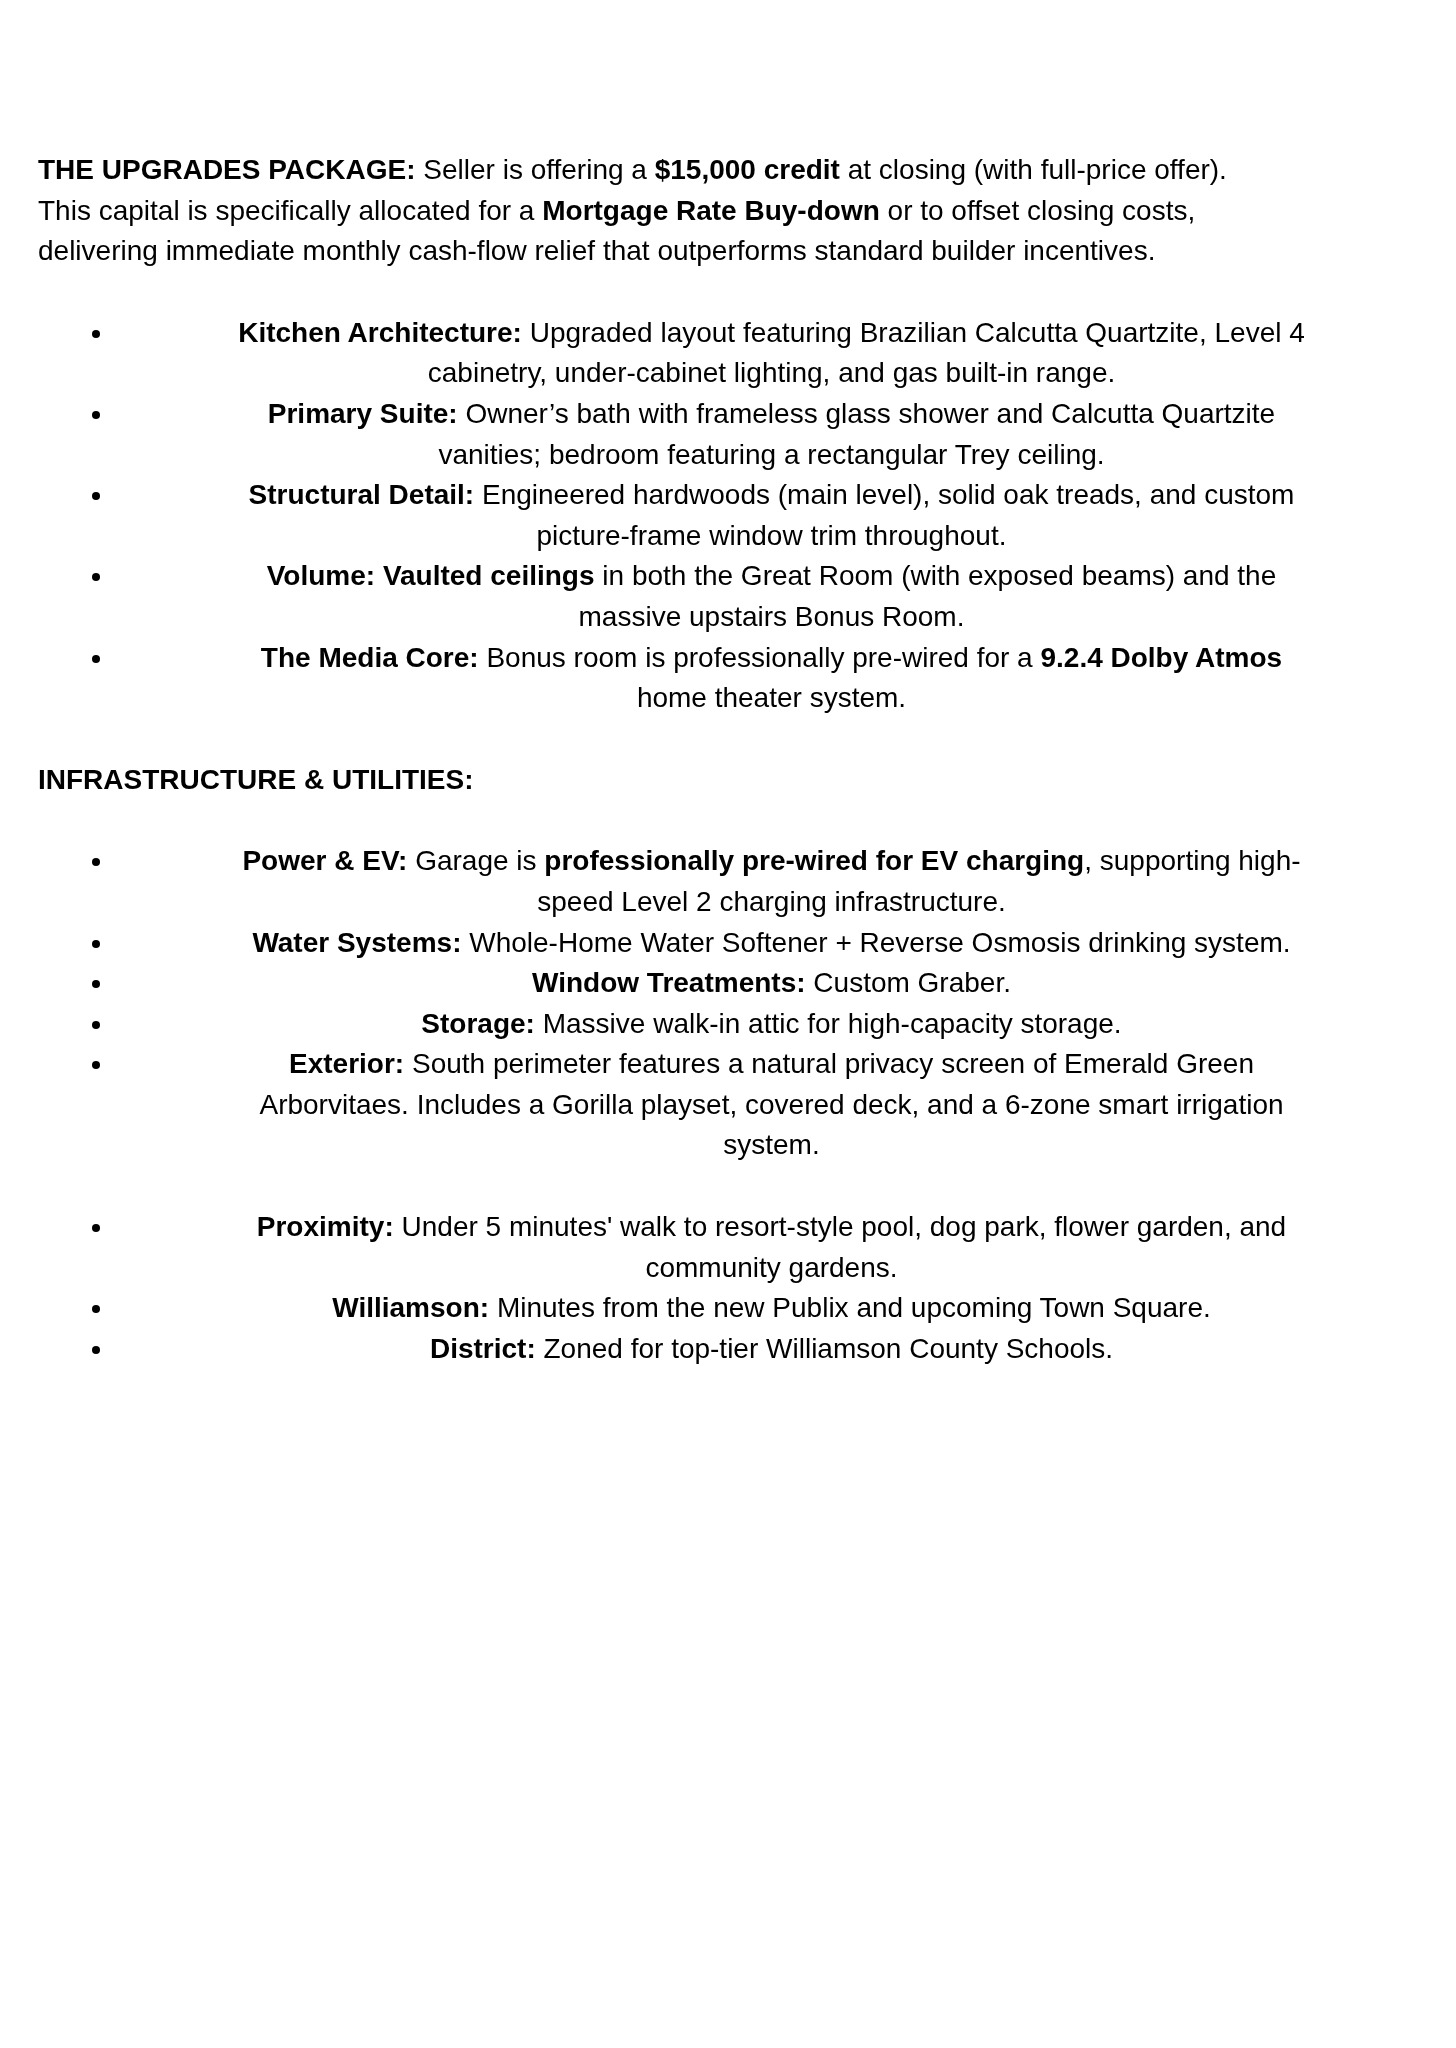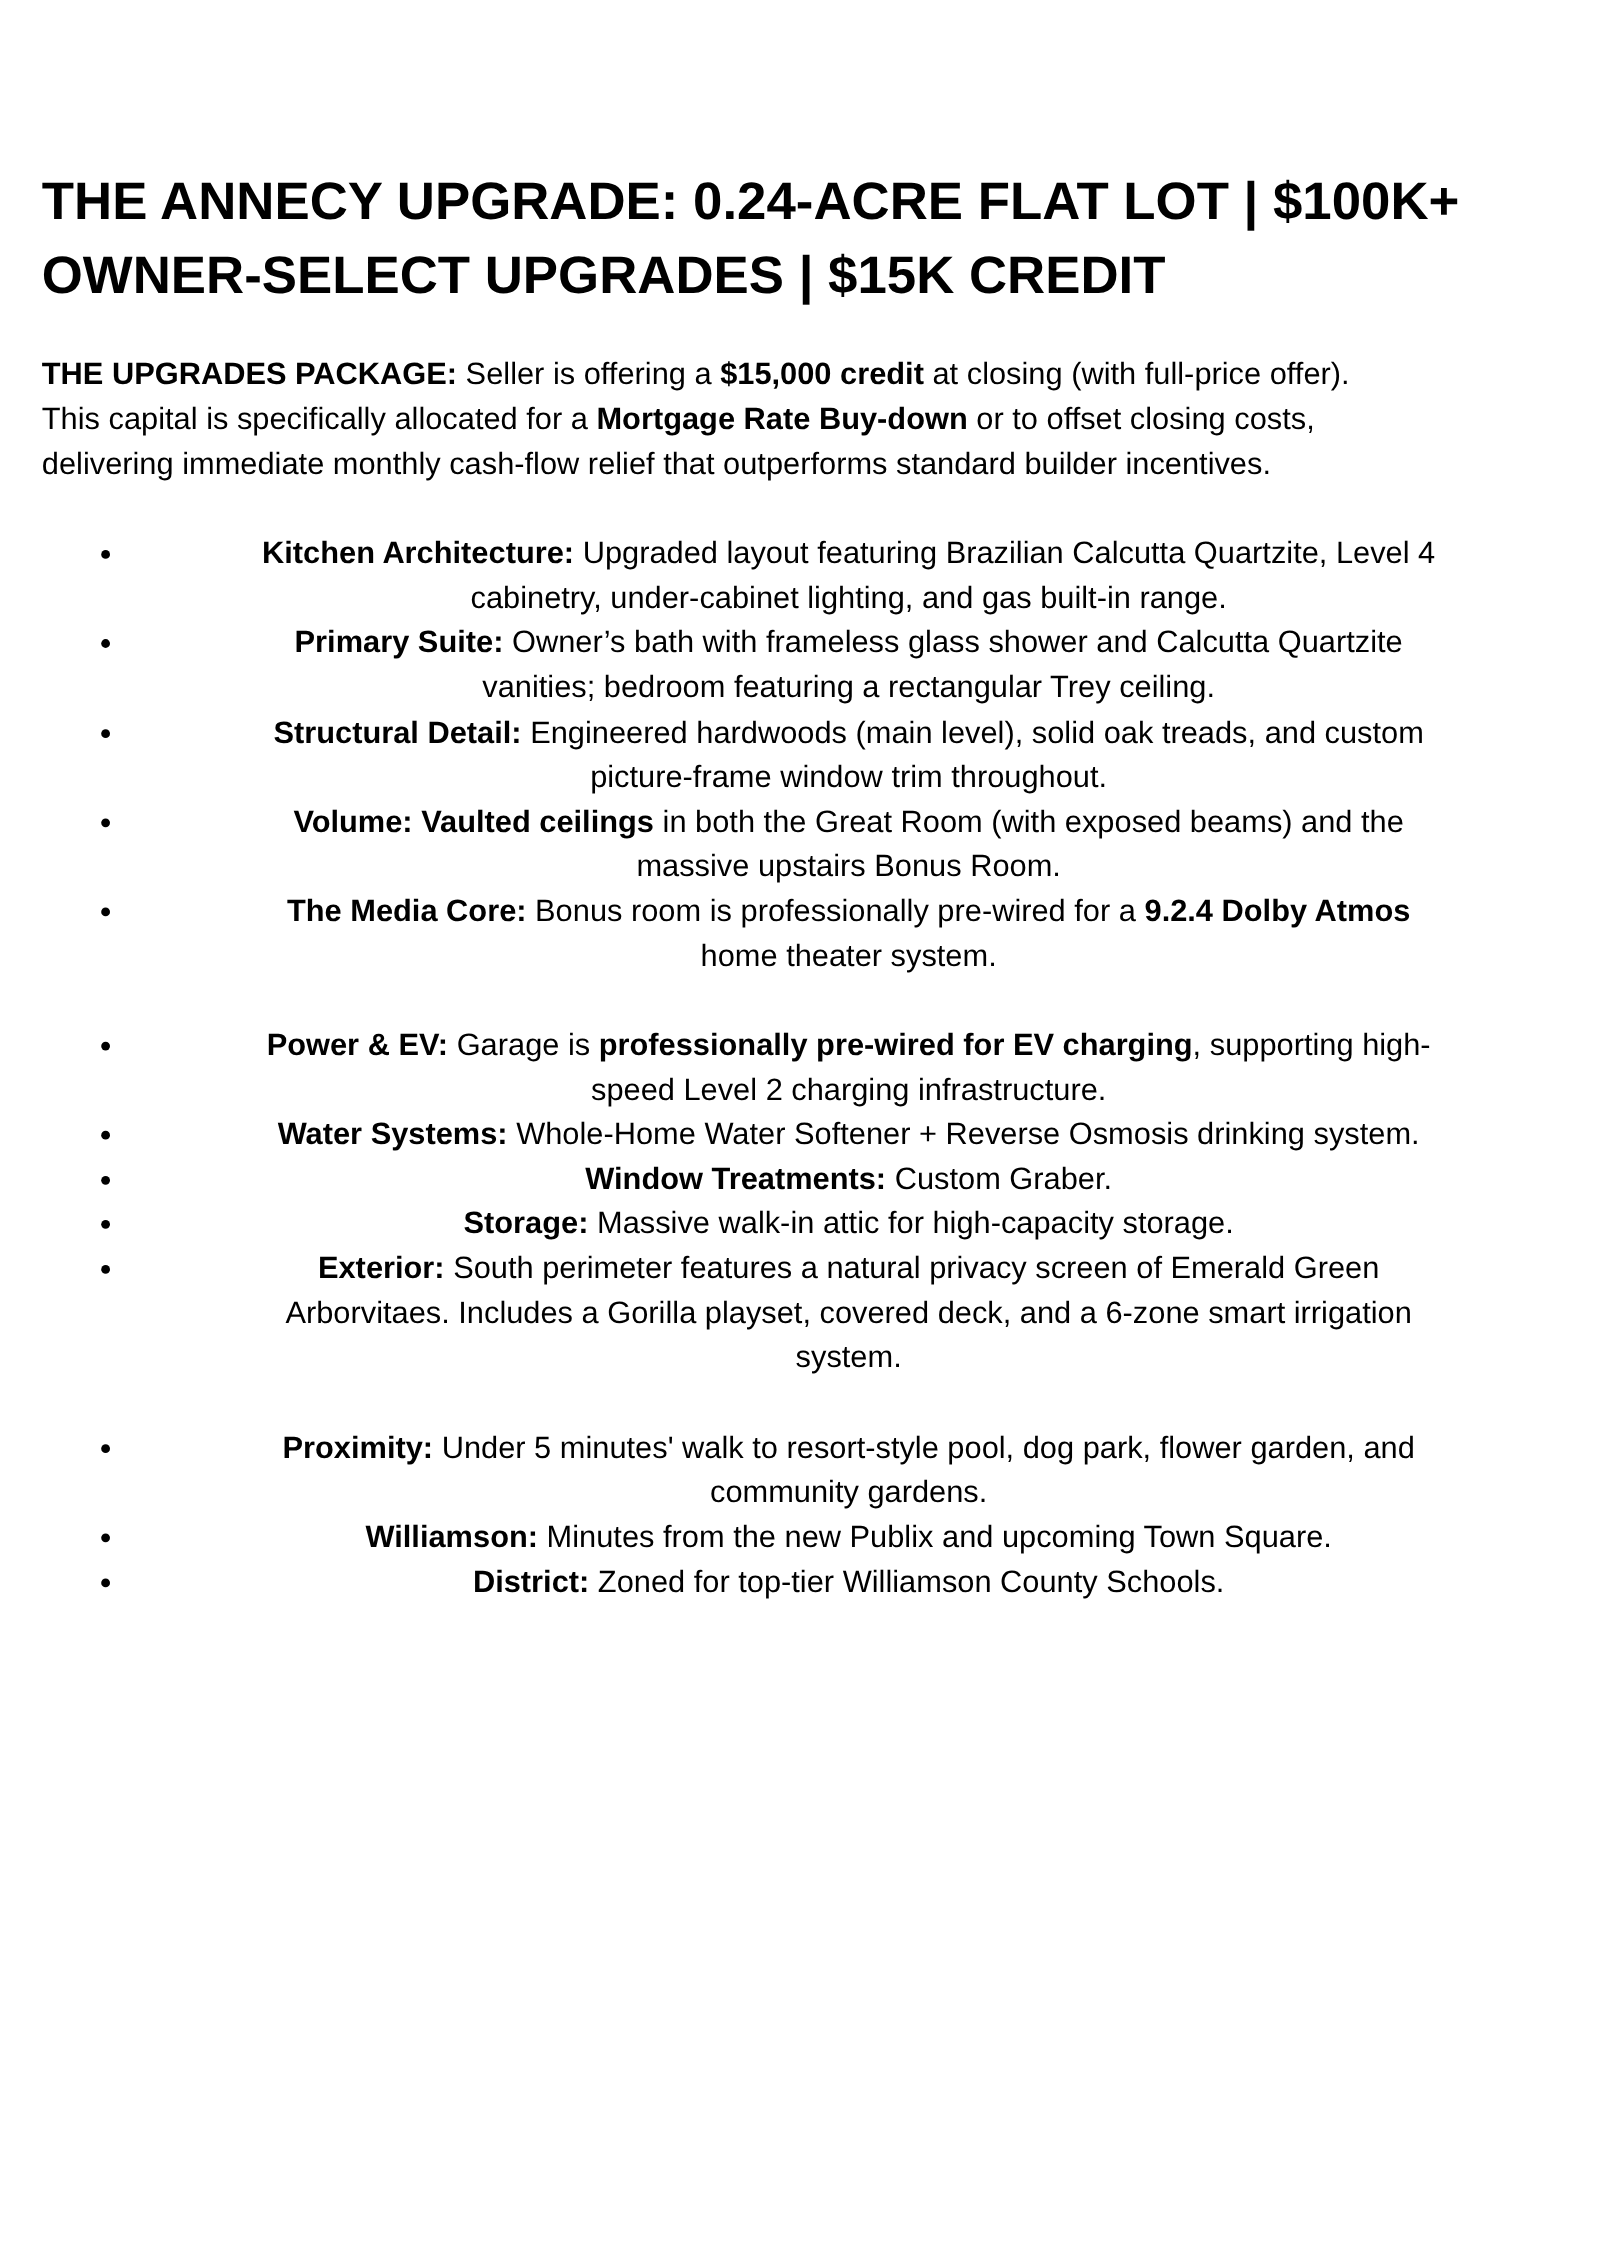--- a/index.html
+++ b/index.html
@@ -44,38 +44,37 @@
     white-space: pre-wrap;
     text-align: center;
   }
   .b { font-weight: 700; }
   .r { font-weight: 400; }
 </style>
 </head>
 <body>
 
 <div class="page">
-  <h1 class="doc-title">THE ANNECY UPGRADE: 0.24-ACRE FLAT LOT | $100K+
-OWNER-SELECT UPGRADES | $15K CREDIT</h1>
   <div id="doc-blocks">
       <p class="para"><span class="b">THE UPGRADES PACKAGE:</span><span class="r"> Seller is offering a </span><span class="b">$15,000 credit</span><span class="r"> at closing (with full-price offer).
 This capital is specifically allocated for a </span><span class="b">Mortgage Rate Buy-down</span><span class="r"> or to offset closing costs,
 delivering immediate monthly cash-flow relief that outperforms standard builder incentives.</span></p>
       <ul class="bullets">
         <li><span class="b">Kitchen Architecture:</span><span class="r"> Upgraded layout featuring Brazilian Calcutta Quartzite, Level 4
 cabinetry, under-cabinet lighting, and gas built-in range.</span></li>
         <li><span class="b">Primary Suite:</span><span class="r"> Owner’s bath with frameless glass shower and Calcutta Quartzite
 vanities; bedroom featuring a rectangular Trey ceiling.</span></li>
         <li><span class="b">Structural Detail:</span><span class="r"> Engineered hardwoods (main level), solid oak treads, and custom
 picture-frame window trim throughout.</span></li>
         <li><span class="b">Volume: Vaulted ceilings</span><span class="r"> in both the Great Room (with exposed beams) and the
 massive upstairs Bonus Room.</span></li>
         <li><span class="b">The Media Core:</span><span class="r"> Bonus room is professionally pre-wired for a </span><span class="b">9.2.4 Dolby Atmos</span><span class="r">
 home theater system.</span></li>
       </ul>
+      <p class="heading"><span class="b">INFRASTRUCTURE &amp; UTILITIES:</span></p>
       <ul class="bullets">
         <li><span class="b">Power &amp; EV:</span><span class="r"> Garage is </span><span class="b">professionally pre-wired for EV charging</span><span class="r">, supporting high-
 speed Level 2 charging infrastructure.</span></li>
         <li><span class="b">Water Systems:</span><span class="r"> Whole-Home Water Softener + Reverse Osmosis drinking system.</span></li>
         <li><span class="b">Window Treatments:</span><span class="r"> Custom Graber.</span></li>
         <li><span class="b">Storage:</span><span class="r"> Massive walk-in attic for high-capacity storage.</span></li>
         <li><span class="b">Exterior:</span><span class="r"> South perimeter features a natural privacy screen of Emerald Green
 Arborvitaes. Includes a Gorilla playset, covered deck, and a 6-zone smart irrigation
 system.</span></li>
       </ul>

